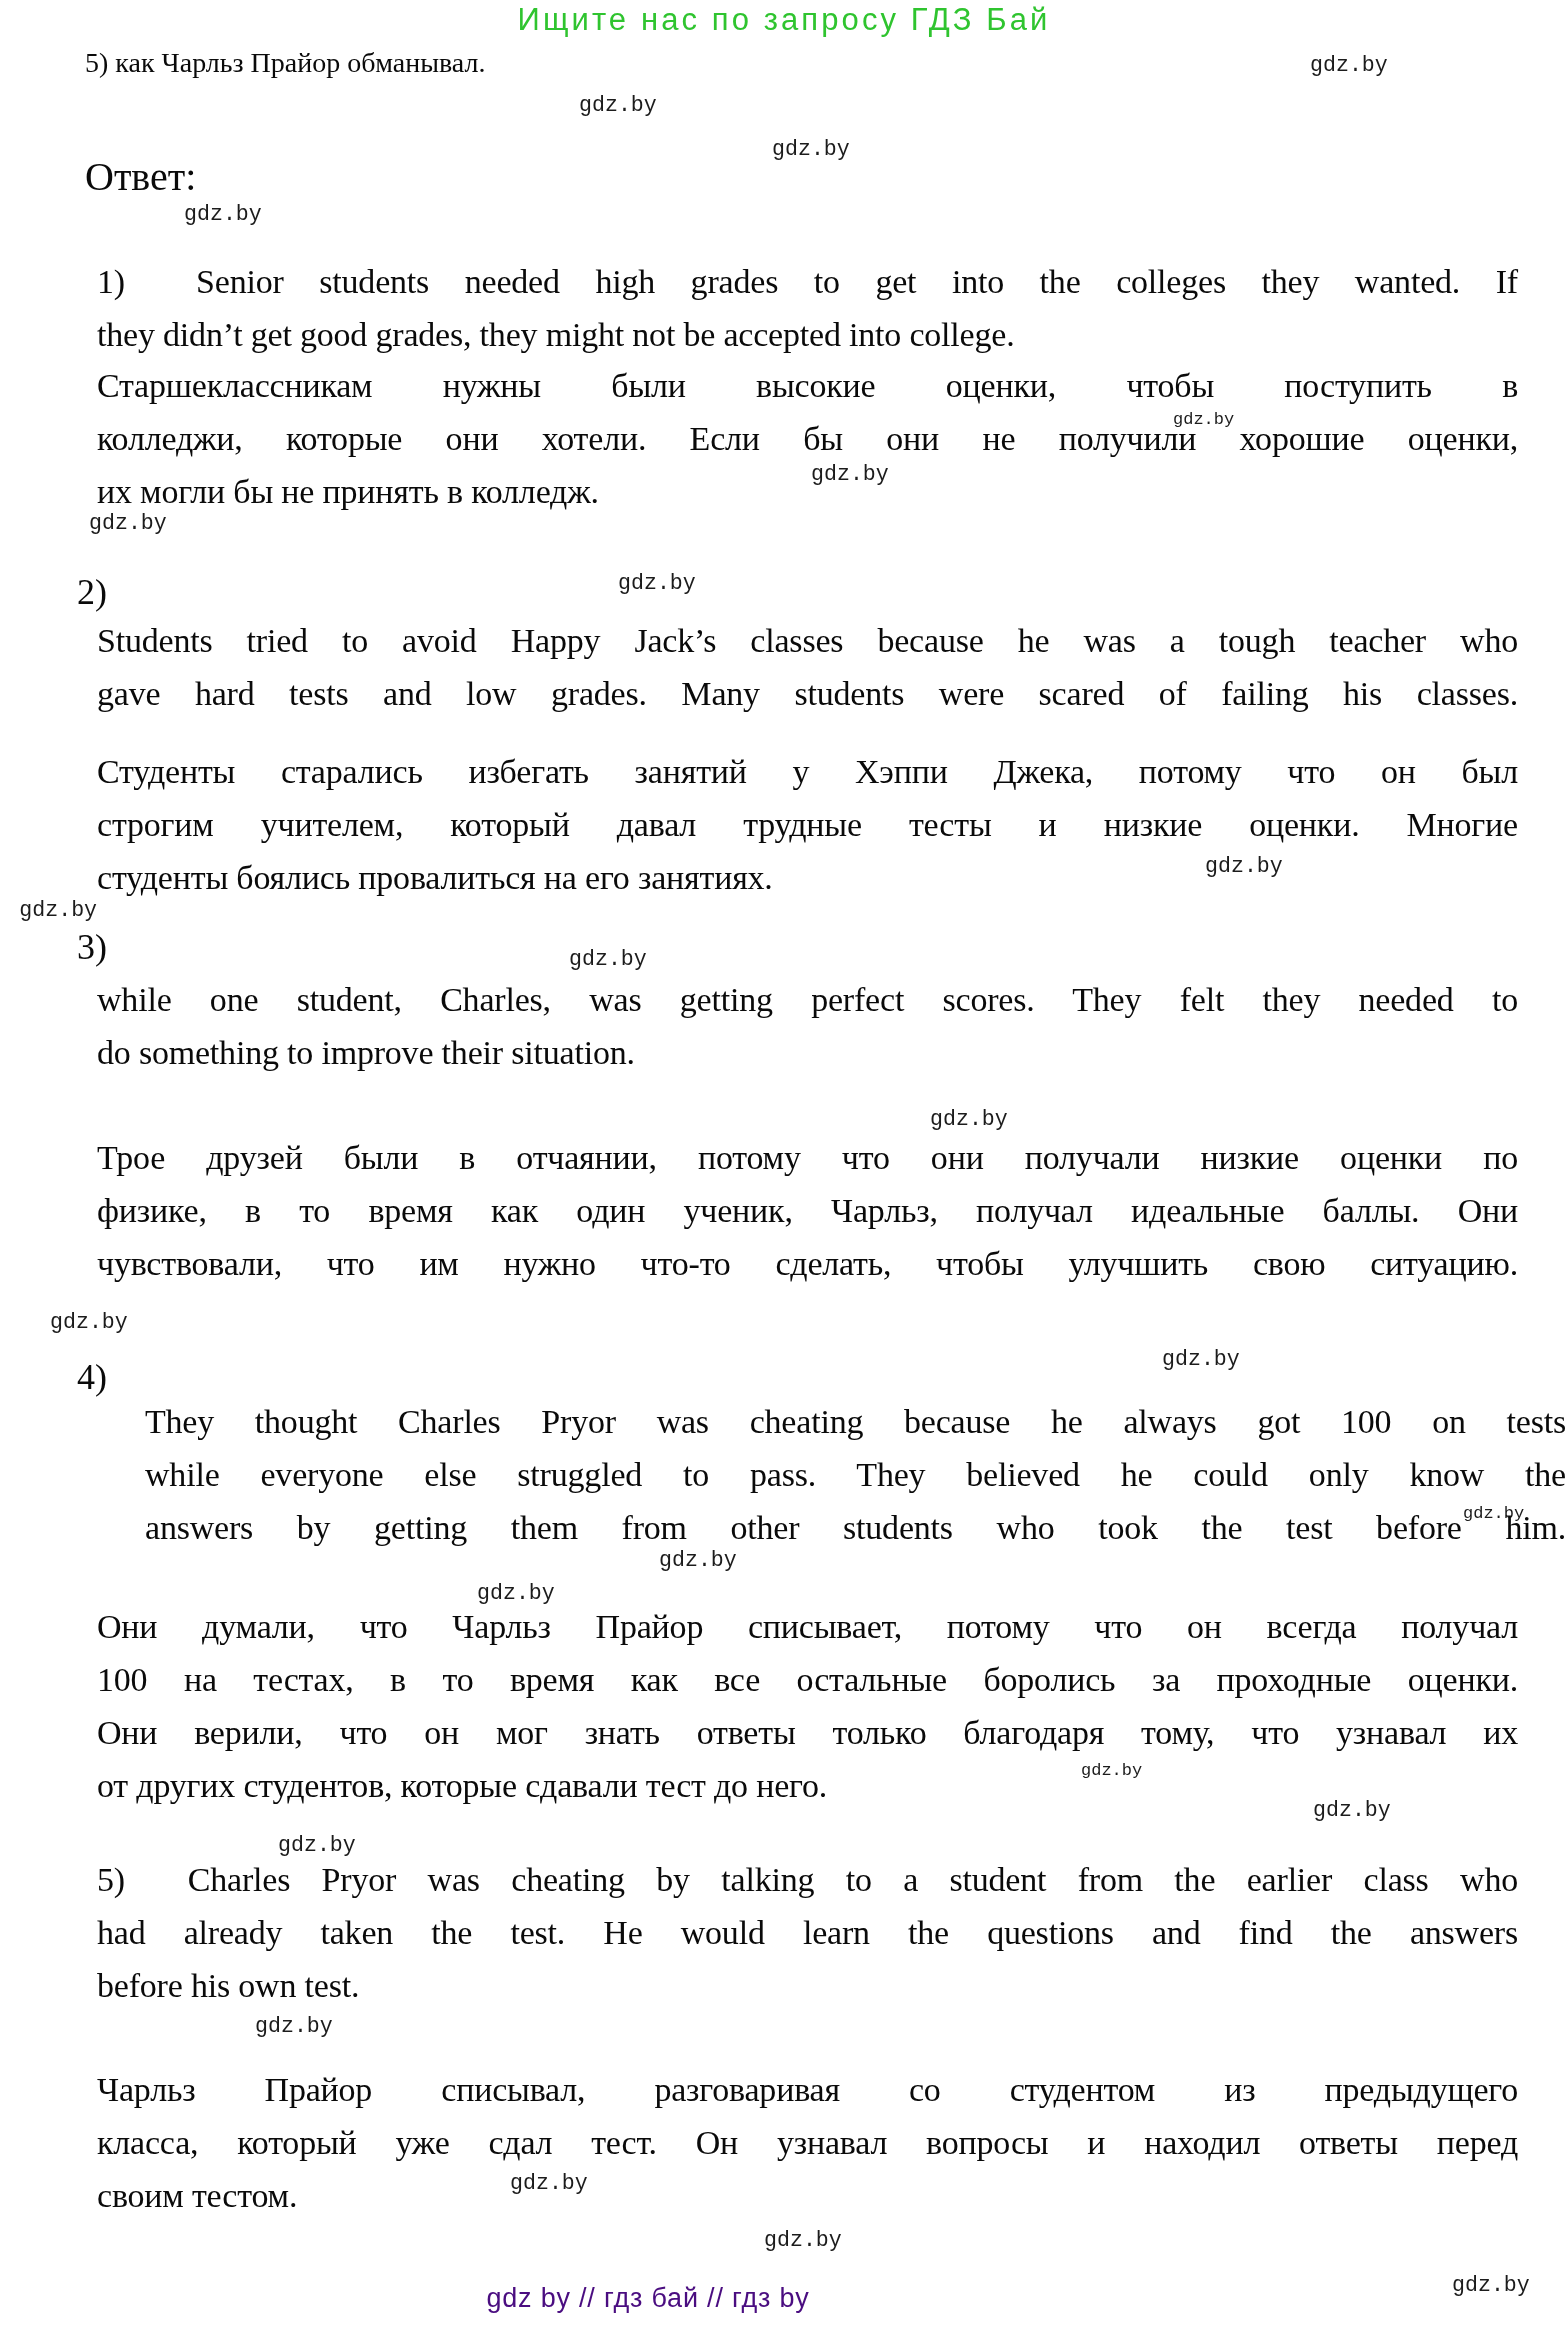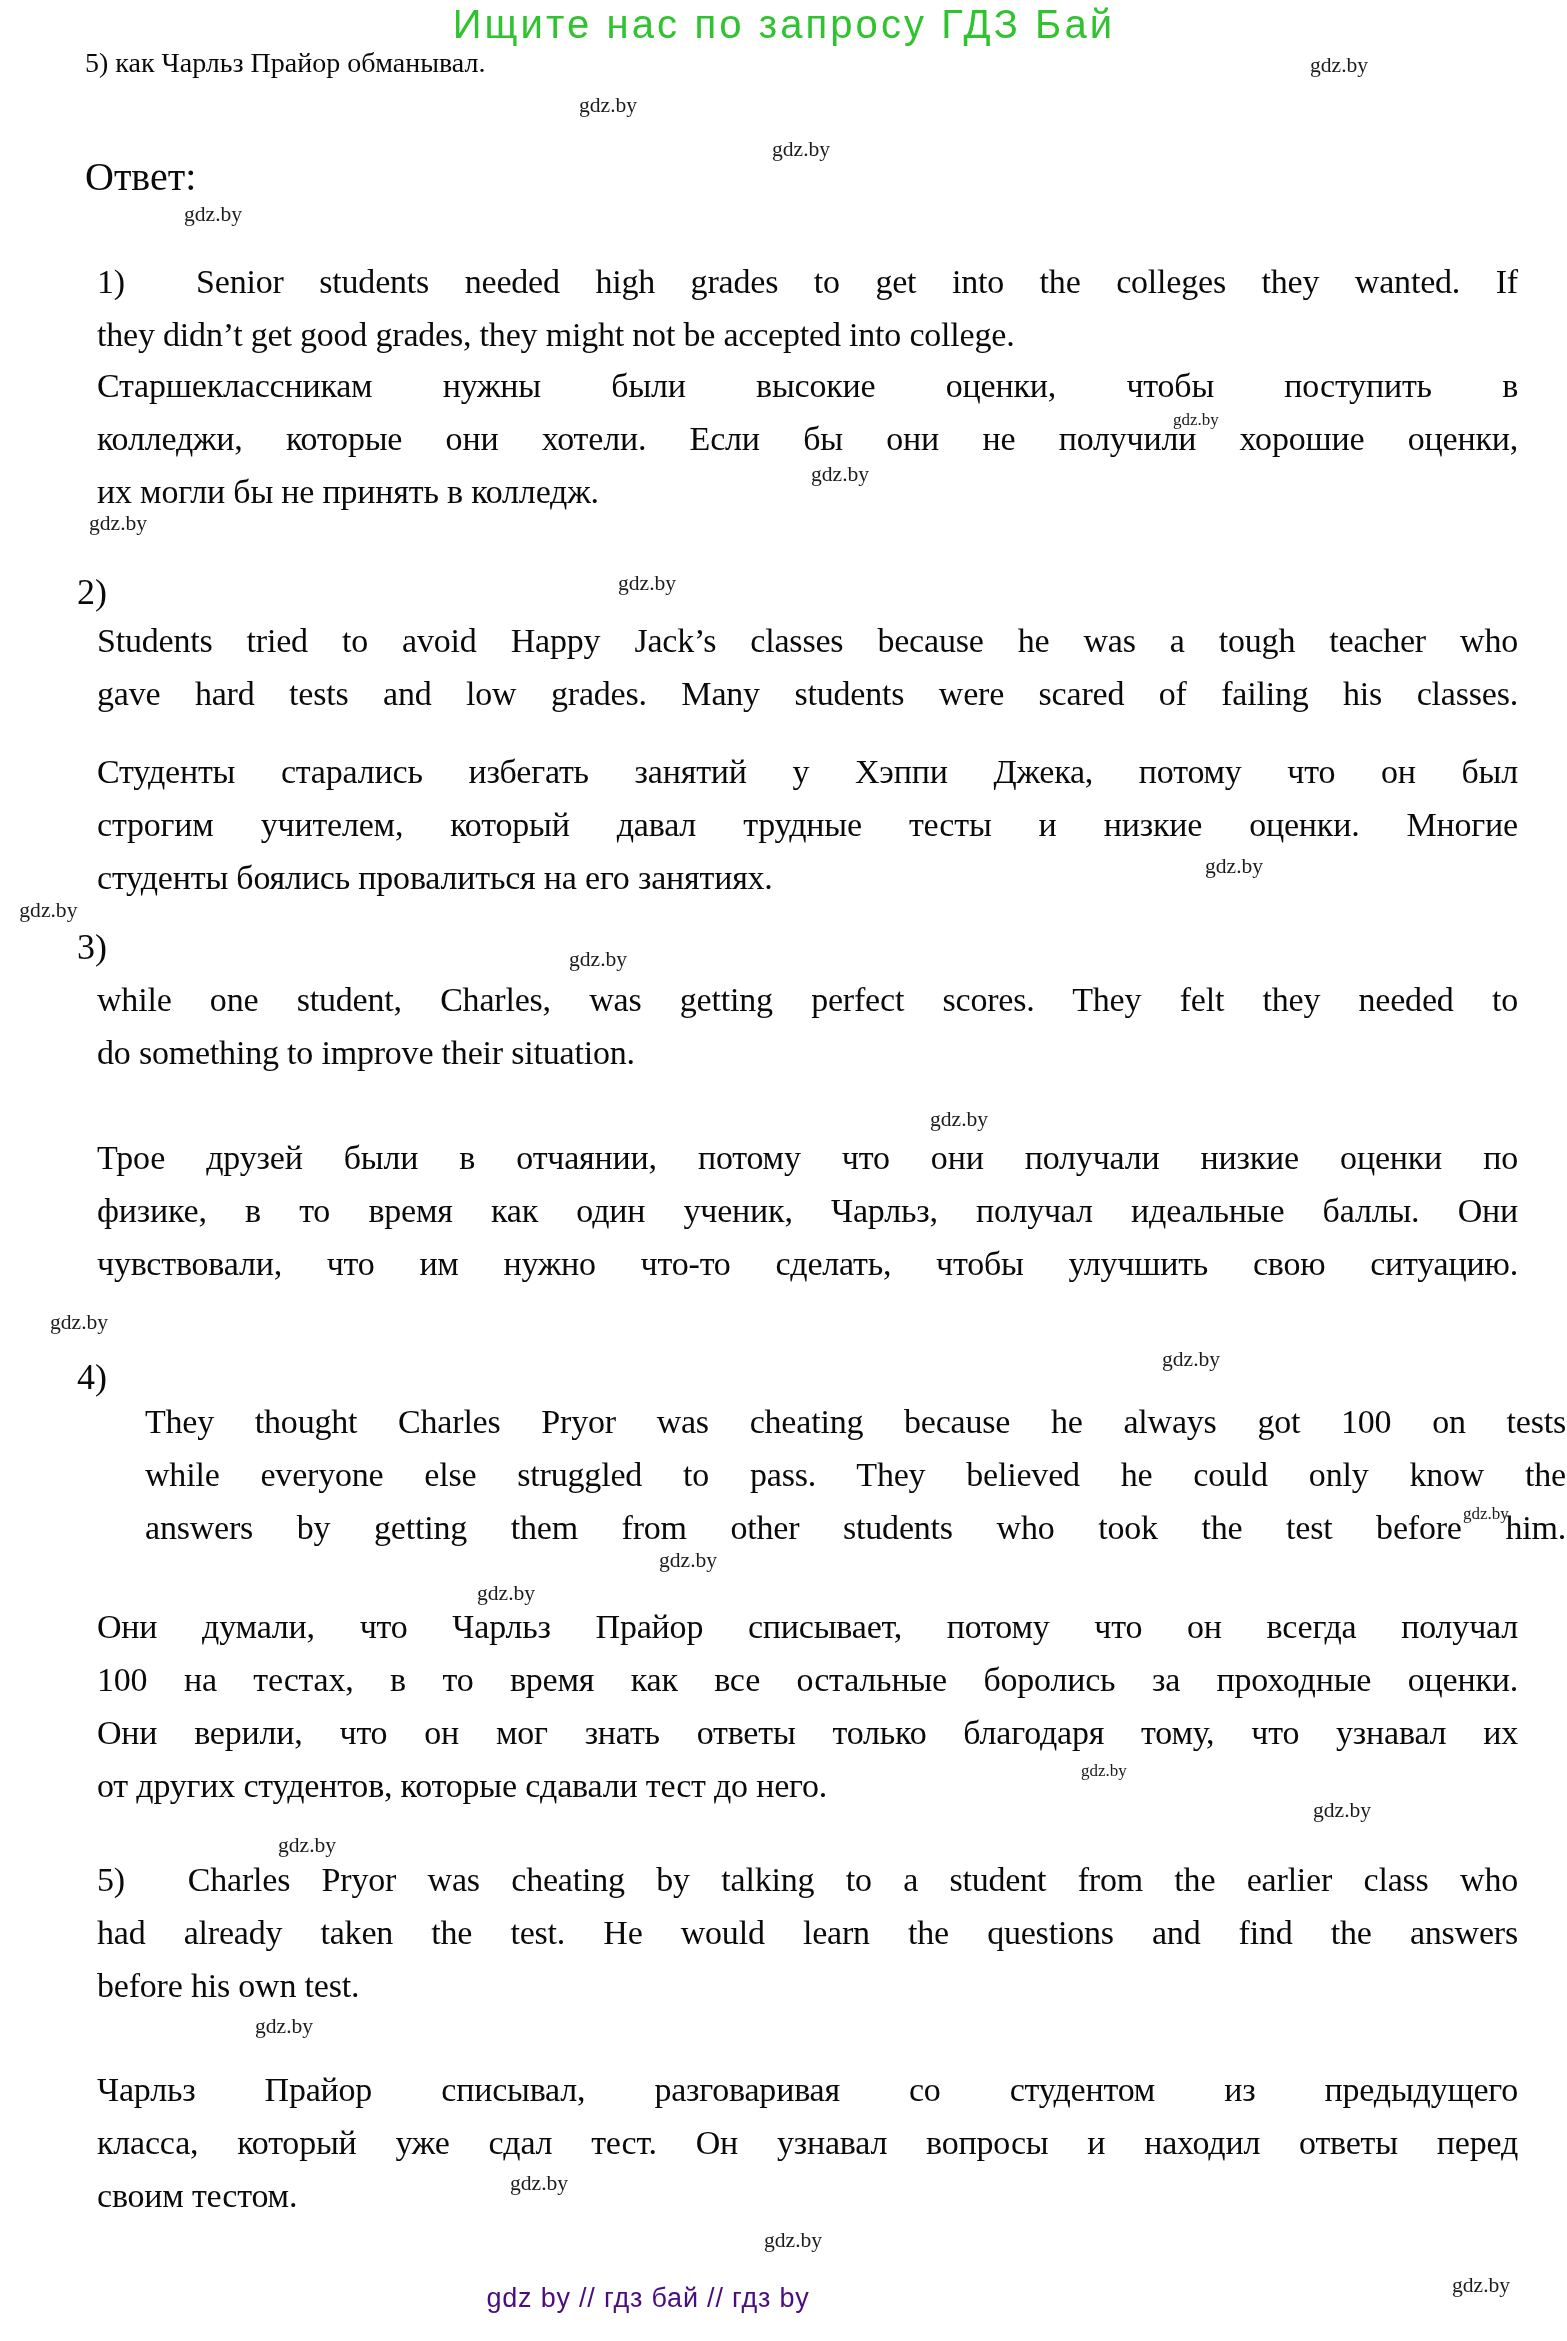--- a/index.html
+++ b/index.html
@@ -11,21 +11,21 @@
     overflow: hidden;
     font-family: "Liberation Serif", "DejaVu Serif", serif;
     color: var(--text_ink, #0a0a0a);
   }
   .header {
     position: absolute;
     left: 0; top: 1.5px;
     width: 1568px;
     text-align: center;
     font-family: "Liberation Sans", "DejaVu Sans", sans-serif;
-    font-size: 40px;
+    font-size: 31px;
     letter-spacing: 3.1px;
     color: var(--header_green, #2fc42f);
   }
   .title {
     position: absolute;
     left: 85px; top: 40px;
     font-size: 28px;
     line-height: 46px;
     white-space: nowrap;
   }
@@ -46,21 +46,21 @@
   .line { text-align: left; }
   .line.j { text-align: justify; text-align-last: justify; }
   .num {
     position: absolute;
     left: 77px;
     font-size: 36px;
     line-height: 46px;
   }
   .wm {
     position: absolute;
-    font-family: Liberation Serif, serif;
+    font-family: Liberation Mono, monospace;
     font-size: 21.6px;
     line-height: 25px;
     color: var(--watermark_gray, #1c1c1c);
     white-space: nowrap;
     text-align: right;
   }
   .wm.sm { font-size: 17px; line-height: 20px; }
   .footer {
     position: absolute;
     left: 0; top: 2283px;

